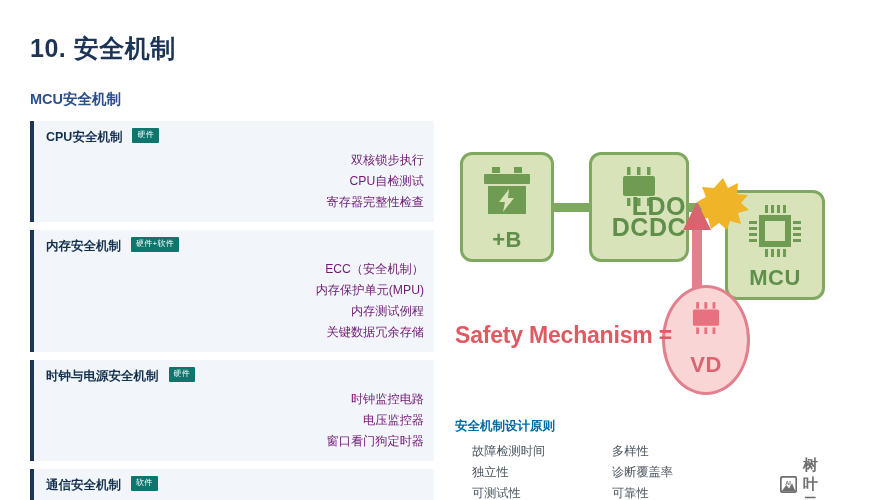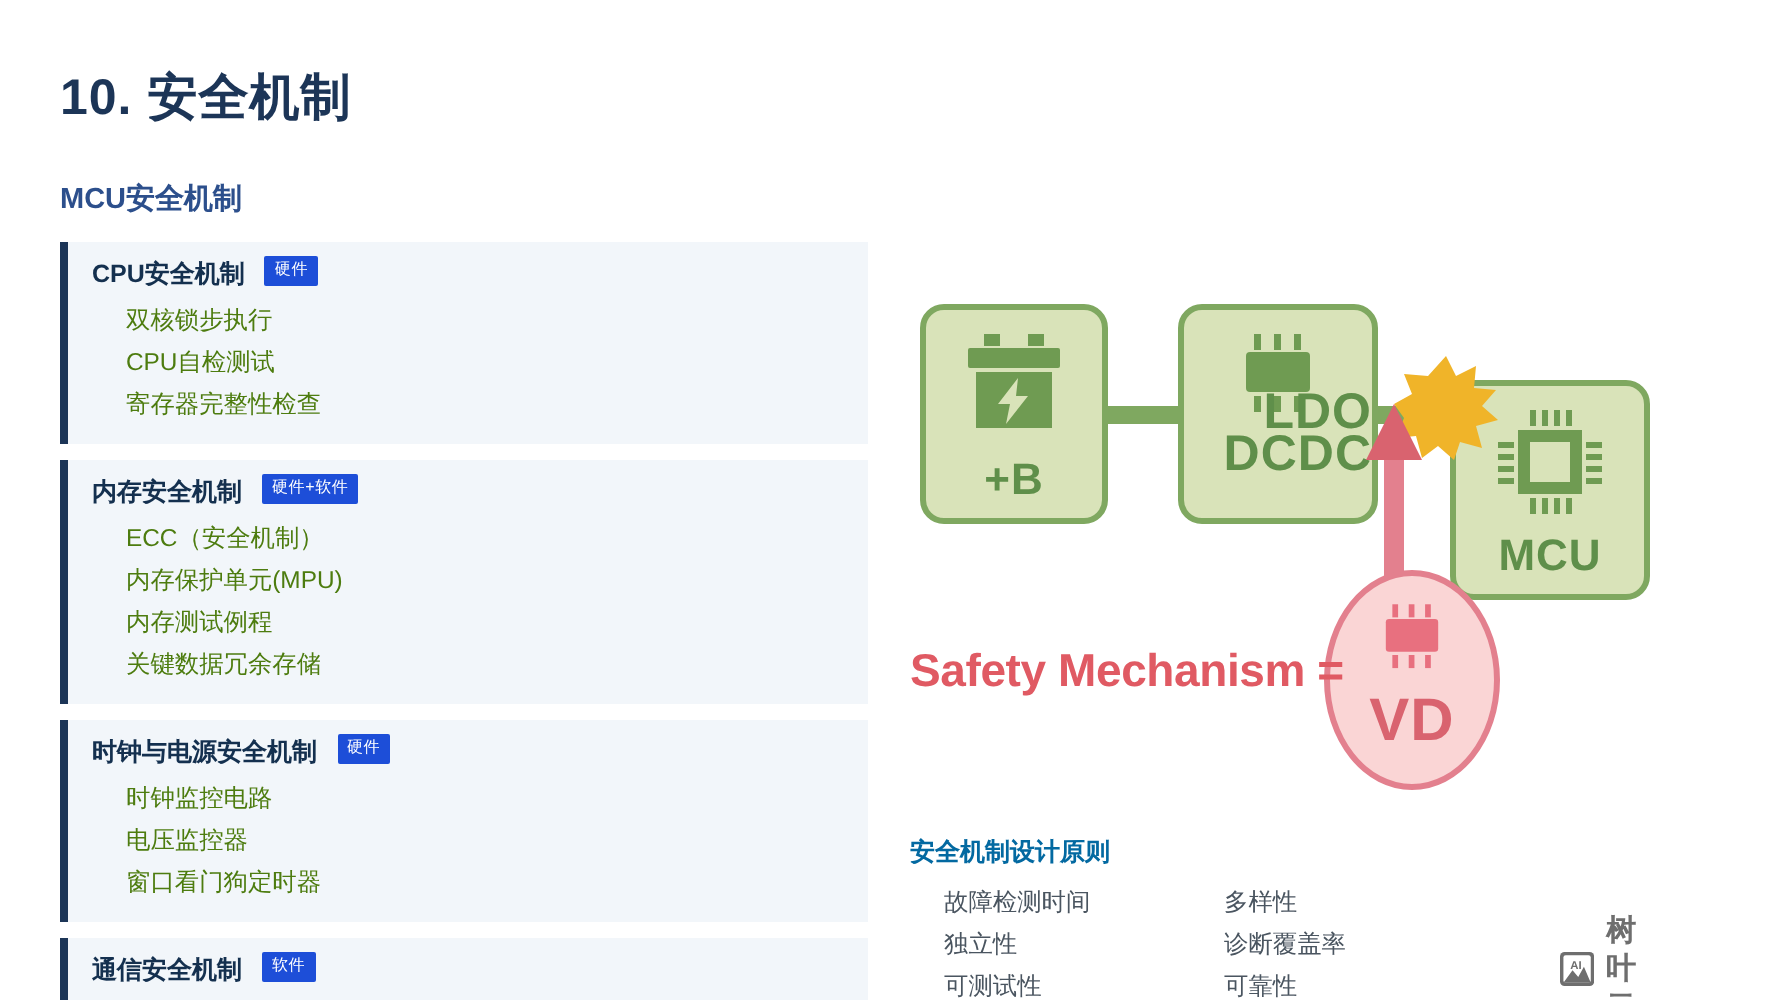--- a/index.html
+++ b/index.html
@@ -64,40 +64,41 @@
     margin-bottom: 4px;
     white-space: nowrap;
   }
   .card-title {
     font-size: 12.5px;
     font-weight: bold;
     color: #14304f;
   }
   .badge {
     display: inline-block;
-    background: #1d4ed8;
+    background: #0f766e;
     color: #ffffff;
     font-size: 8px;
     line-height: 1;
     padding: 3px 5px 4px 5px;
     border-radius: 1px;
     letter-spacing: 0.3px;
     transform: translateY(-1px);
   }
   .card-items {
     margin: 0;
     padding: 0;
     list-style: none;
   }
   .card-items li {
     font-size: 12.2px;
-    color: #4d7c0f;
+    color: #701a75;
     line-height: 21px;
     padding-left: 17px;
     white-space: nowrap;
+    text-align: right;
   }
 
   
   .right-col {
     position: absolute;
     left: 455px;
     top: 140px;
     width: 420px;
   }
 
@@ -173,21 +174,21 @@
     border: 3px solid #e3808e;
     border-radius: 50%;
     box-sizing: border-box;
   }
   .vd-label {
     position: absolute;
     bottom: 14px;
     left: 0;
     right: 0;
     text-align: center;
-    font-size: 30px;
+    font-size: 22px;
     font-weight: bold;
     color: #d9636f;
     letter-spacing: 0.5px;
     margin-top: 48px;
   }
   .sm-text {
     position: absolute;
     left: 0px;
     top: 182px;
     font-size: 23px;

